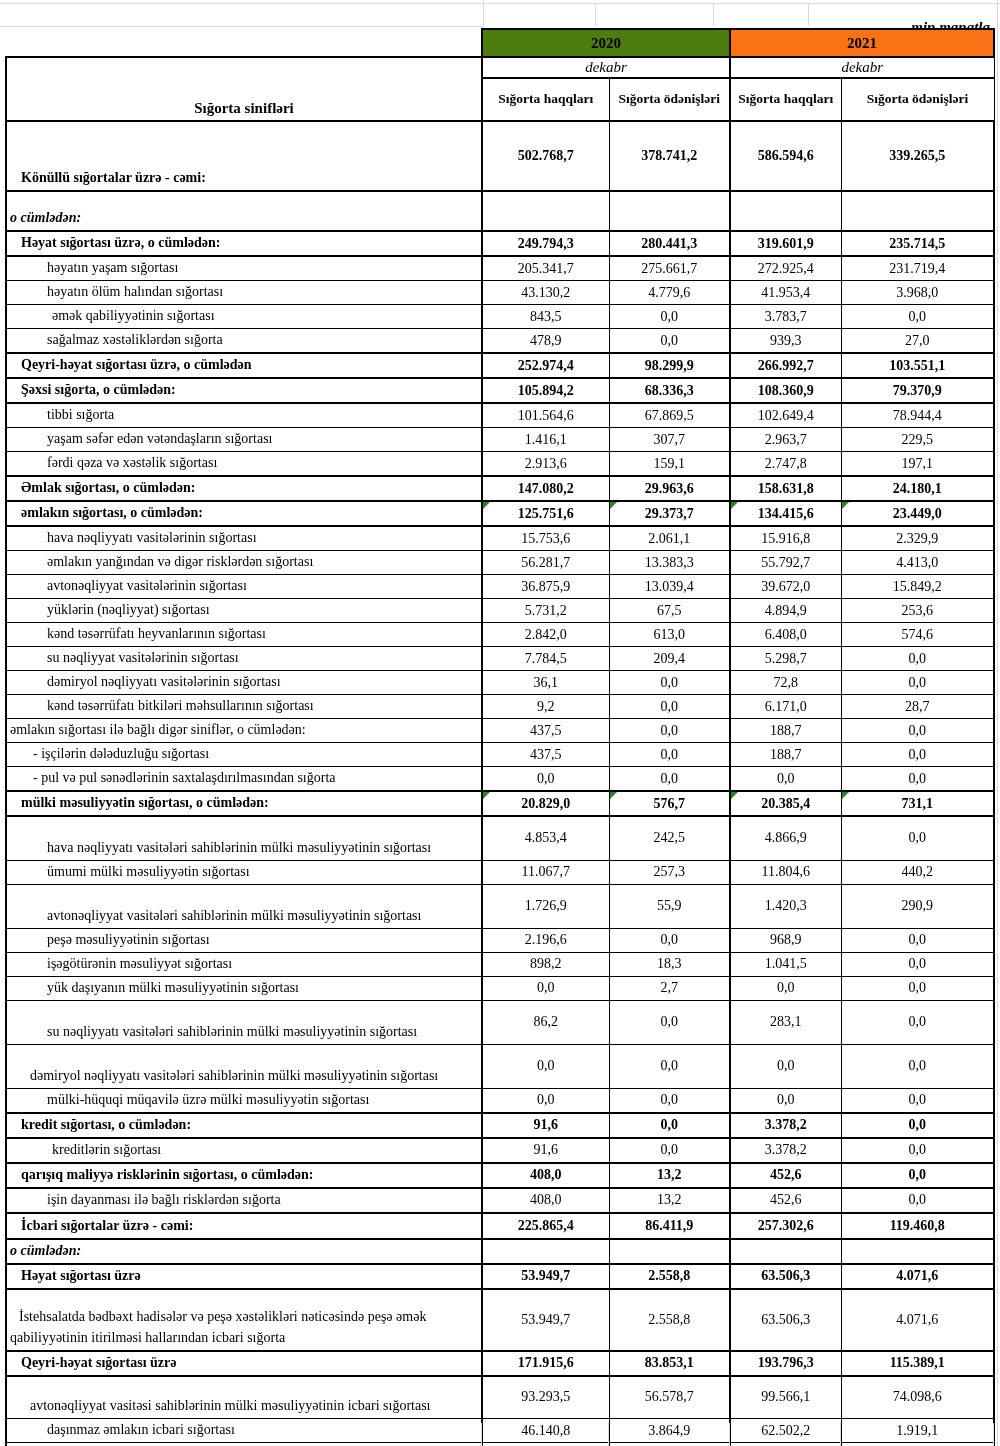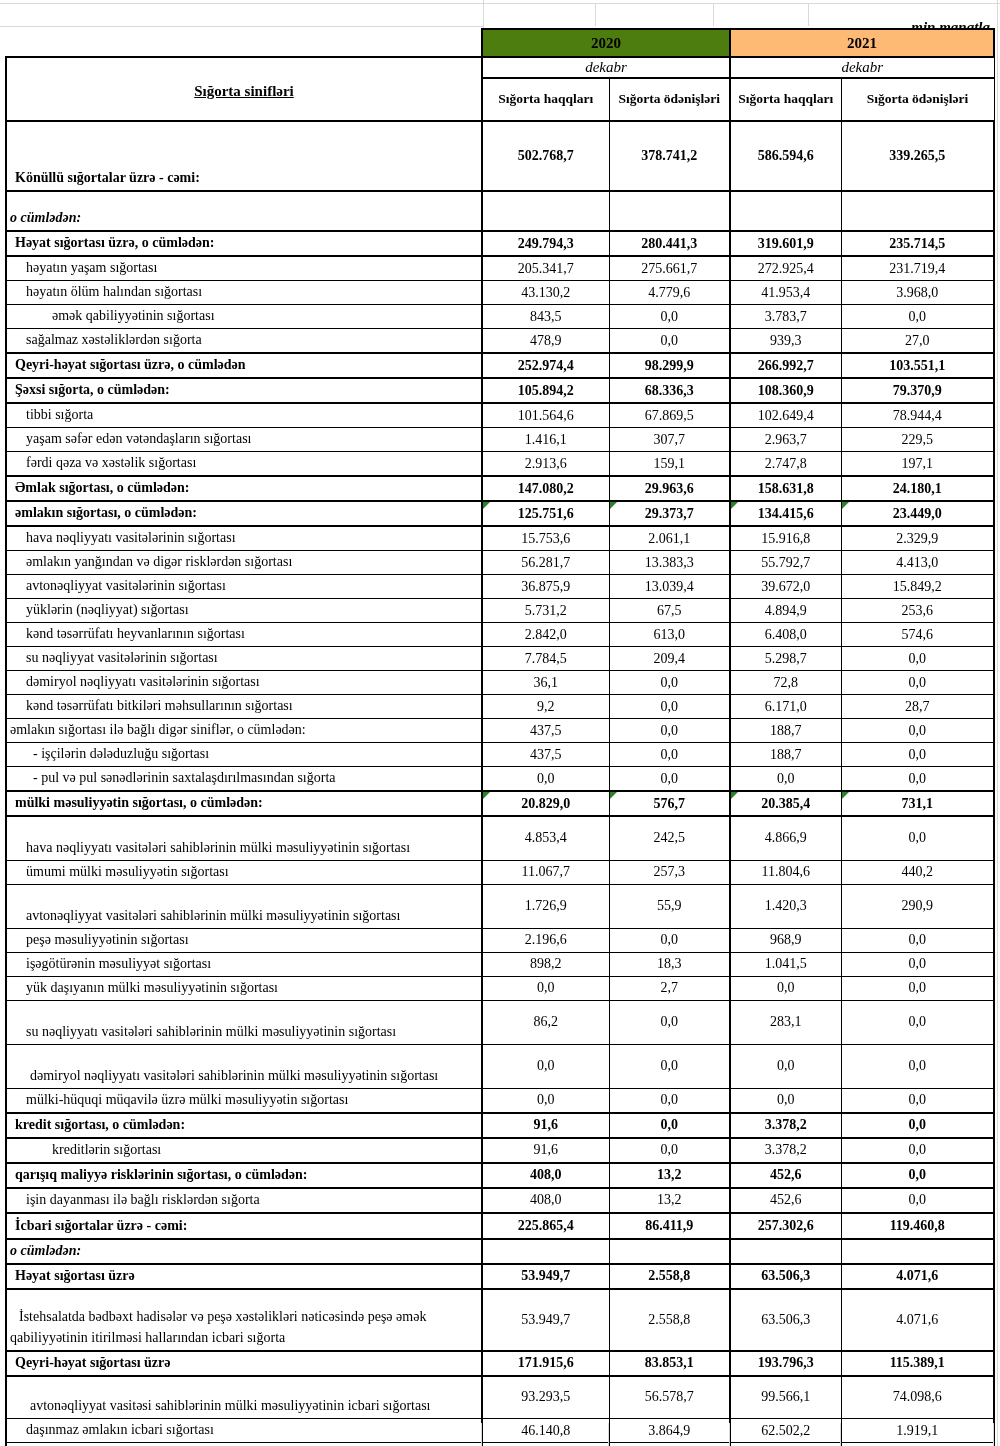--- a/index.html
+++ b/index.html
@@ -14,24 +14,24 @@
   }
   table.sheet{
     position:absolute;top:28px;left:5px;width:988px;
     border-collapse:collapse;table-layout:fixed;
   }
   td{border:1px solid #000;padding:0 3px;overflow:hidden;}
   
   td.topblank{border:none;border-bottom:2.5px solid #000;background:#fff;}
   td.band{border:2.5px solid #000;font-weight:700;font-size:15px;text-align:center;vertical-align:middle;}
   td.band20{background:#4d7c0f;}
-  td.band21{background:#fdba74;}
+  td.band21{background:#f97316;}
   td.lblhead{
     border-left:2px solid #000;border-right:2.5px solid #000;border-bottom:2.5px solid #000;
-    vertical-align:bottom;text-align:center;font-weight:700;font-size:15px;padding-bottom:20px;text-decoration:underline;
+    vertical-align:bottom;text-align:center;font-weight:700;font-size:15px;padding-bottom:3px;
   }
   td.dek{
     font-style:italic;font-weight:400;font-size:15px;text-align:center;vertical-align:middle;
     border-bottom:2px solid #000;
   }
   td.dekdiv{border-left:2.5px solid #000;}
   tr.colh td{
     font-weight:700;font-size:13.5px;text-align:center;vertical-align:middle;
     border-bottom:2.5px solid #000;line-height:1.35;
   }
@@ -44,23 +44,23 @@
   td.lbl{
     text-align:left;vertical-align:bottom;font-size:14px;line-height:1.5;
     padding-bottom:2px;border-left:2px solid #000;border-right:2px solid #000;
   }
   td.val{text-align:center;vertical-align:middle;font-size:14px;position:relative;}
   td.val.c3{border-left:2.5px solid #000;}
   td.val.c4{border-right:2px solid #000;}
   tr.b td{font-weight:700;border-top:2px solid #000;border-bottom:2px solid #000;}
   tr.x td{border-top:2.5px solid #000;border-bottom:2.5px solid #000;}
   tr.it td.lbl{font-style:italic;font-weight:700;}
-  .ind0{padding-left:8px;}
+  .ind0{padding-left:14px;}
   .inda{}
-  .ind1{padding-left:19px;}
+  .ind1{padding-left:40px;}
   .ind2{padding-left:45px;}
   .indd{padding-left:26px;}
   .indh1{padding-left:5px;text-indent:18px;}
   .indha{text-indent:9px;}
   span.tri{
     position:absolute;top:0;left:0;width:0;height:0;
     border-top:7px solid #278427;border-right:7px solid transparent;
   }
   .bstrip{position:absolute;left:5px;top:1423px;width:990px;height:23px;}
 </style>

